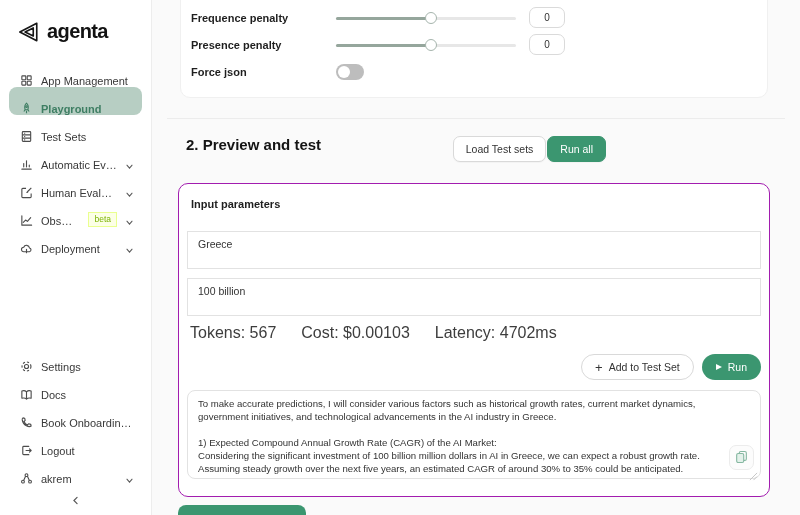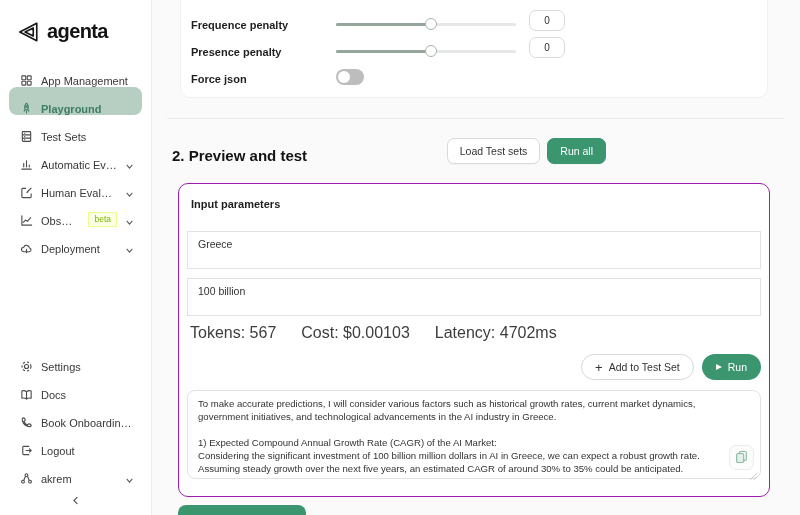--- a/index.html
+++ b/index.html
@@ -29,38 +29,38 @@
     color:var(--beta-text,#7cb305);margin-left:3px;flex:none}
   .footer-nav{margin-top:auto;margin-bottom:30px}
   .collapse-strip{position:absolute;bottom:0;left:0;right:0;height:28px;display:flex;
     align-items:center;justify-content:center;cursor:pointer;color:#555}
 
   
   .main{flex:1;position:relative;background:#fafafa}
 
   .param-card{position:absolute;left:28px;top:-12px;width:588px;height:110px;background:#fff;
     border:1px solid #f0f0f0;border-radius:10px;padding:15px 0 0 10px}
-  .p-row{display:flex;align-items:flex-end;height:27px}
+  .p-row{display:flex;align-items:center;height:27px}
   .p-label{width:145px;font-size:11px;font-weight:700;color:#1f1f1f}
   .slider{position:relative;width:180px;height:14px;cursor:pointer}
   .slider-rail{position:absolute;left:0;right:0;top:6px;height:3px;background:#e7e7e7;border-radius:2px}
   .slider-fill{position:absolute;left:0;top:6px;height:3px;background:var(--slider-fill,#95a69c);border-radius:2px}
   .slider-handle{position:absolute;top:1px;width:12px;height:12px;border-radius:50%;background:#fff;
     border:1.5px solid #a6b5ad;transform:translateX(-50%)}
   .num-box{margin-left:13px;width:36px;height:21px;border:1px solid #dadada;border-radius:7px;background:#fff;
     display:flex;align-items:center;justify-content:center;font-size:10px;color:#333;cursor:text}
   .switch{width:28px;height:16px;border-radius:9px;background:#bdbdbd;position:relative;cursor:pointer}
   .switch .knob{position:absolute;left:2px;top:2px;width:12px;height:12px;border-radius:50%;background:#fff}
 
   .divider{position:absolute;top:118px;left:15px;width:618px;height:1px;background:#ececec}
 
-  .section-head{position:absolute;top:136px;left:20px;right:30px;height:28px;
-    display:flex;align-items:flex-end;justify-content:space-between}
+  .section-head{position:absolute;top:136px;left:34px;right:30px;height:28px;
+    display:flex;align-items:flex-start;justify-content:space-between}
   .sec-title{font-size:15px;font-weight:700;color:#141414;margin:0}
-  .head-actions{display:flex;gap:7px}
+  .head-actions{display:flex;gap:1px}
   .btn{height:26px;padding:0 12px;border-radius:7px;border:1px solid #d9d9d9;background:#fff;
     font-size:10.5px;color:#333;font-family:inherit;cursor:pointer;box-shadow:0 1px 1px rgba(0,0,0,0.03)}
   .btn.primary{background:var(--primary-green,#3b9670);border-color:var(--primary-green,#3b9670);color:#fff}
 
   .io-card{position:absolute;top:183px;left:26px;width:592px;height:314px;background:#fff;
     border:1px solid #a21caf;border-radius:10px}
   .card-title{position:absolute;top:14px;left:12px;font-size:11px;font-weight:700;color:#1f1f1f}
   .text-input{position:absolute;left:8px;right:8px;height:38px;border:1px solid #e2e2e2;border-radius:0;
     background:#fff;padding:6px 10px;font-size:10.5px;color:#333;cursor:text}
   .in1{top:47px}.in2{top:94px}

